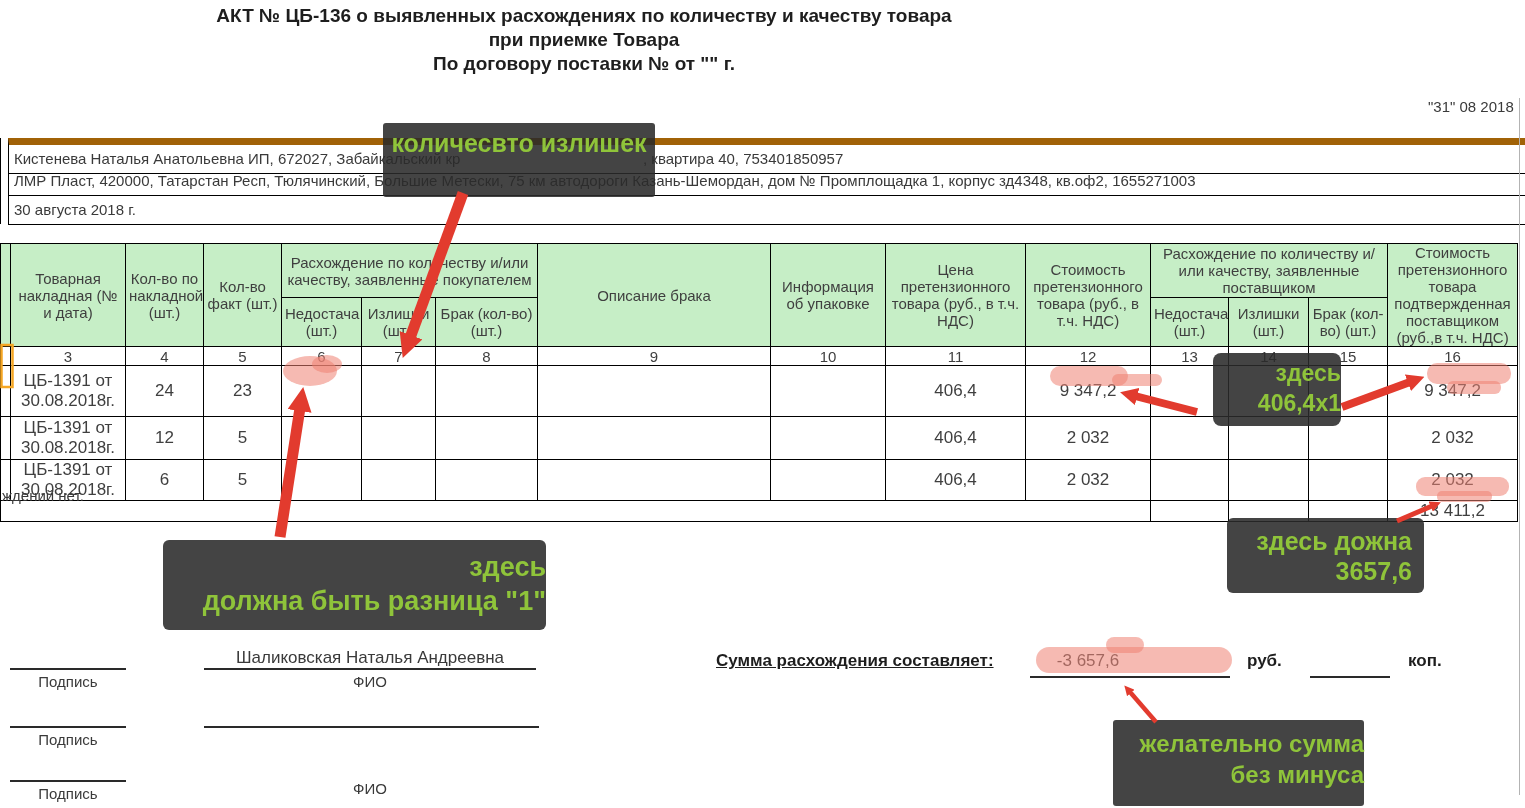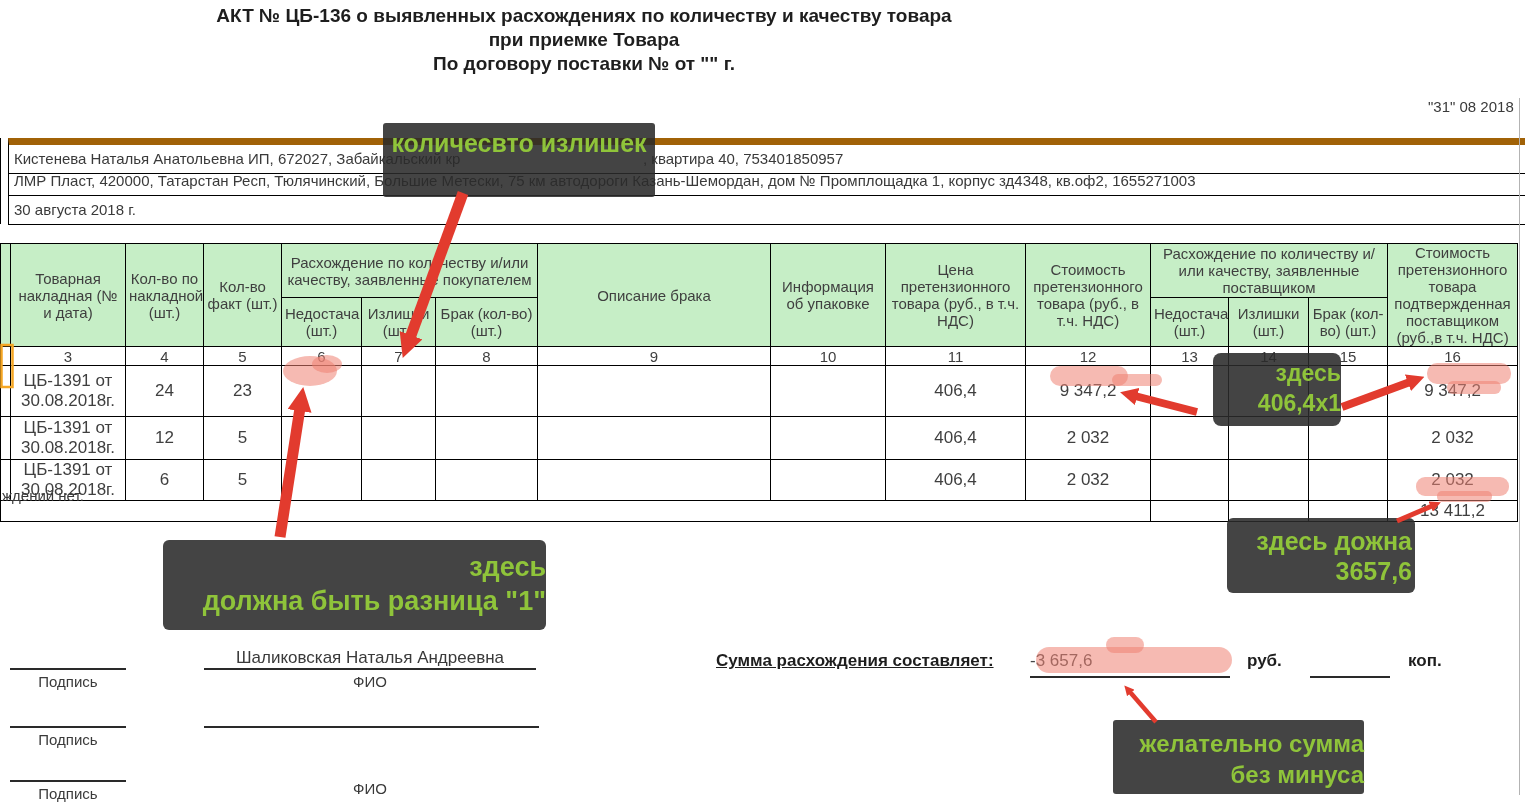--- a/index.html
+++ b/index.html
@@ -34,25 +34,25 @@
   .pageline{left:1519px;top:98px;width:0;height:697px;border-left:1px solid #b3b3b3;}
   
   .callout{position:absolute;background:rgba(42,42,42,0.88);color:#8fc43a;font-weight:bold;
            border-radius:6px;z-index:5;text-align:right;}
   .co-surplus{left:383px;top:123px;width:272px;height:68px;border-radius:3px;
               font-size:25px;padding-top:6px;text-align:center;}
   .co-formula{left:1213px;top:353px;width:119px;height:68px;font-size:23px;line-height:30px;
               padding:5px 0 0 9px;border-radius:8px;}
   .co-formula .l2{padding-left:12px;}
   .co-total{left:1227px;top:518px;width:171px;height:67px;font-size:25px;line-height:30px;
-            padding:8px 3px 0 14px;}
+            padding:8px 12px 0 14px;}
   .co-diff{left:163px;top:540px;width:367px;height:80px;font-size:27px;line-height:34px;
            padding:10px 0 0 16px;}
   .co-minus{left:1113px;top:720px;width:237px;height:66px;font-size:24px;line-height:31px;
-            padding:8px 0 0 14px;border-radius:3px;}
+            padding:8px 0 12px 14px;border-radius:3px;}
   .callout div{white-space:nowrap;}
   
   .sigline{border-top:2px solid #2a2a2a;height:0;}
   .siglabel{font-size:15px;color:#3a3a3a;text-align:center;}
   .signame{font-size:17px;color:#3a3a3a;text-align:center;}
   .sum-label{font-size:17px;font-weight:bold;color:#1e1e1e;white-space:nowrap;}
   .sum-value{font-size:17px;color:#474747;}
   svg.overlay{position:absolute;left:0;top:0;z-index:10;pointer-events:none;}
 </style>
 </head>
@@ -228,21 +228,21 @@
 
   <div class="abs sigline" style="left:10px;top:726px;width:116px;"></div>
   <div class="abs siglabel" style="left:10px;top:731px;width:116px;">Подпись</div>
   <div class="abs sigline" style="left:204px;top:726px;width:335px;"></div>
 
   <div class="abs sigline" style="left:10px;top:780px;width:116px;"></div>
   <div class="abs siglabel" style="left:10px;top:785px;width:116px;">Подпись</div>
   <div class="abs siglabel" style="left:204px;top:780px;width:332px;">ФИО</div>
 
   <div class="abs sum-label" style="left:716px;top:651px;text-decoration:underline;">Сумма расхождения составляет:</div>
-  <div class="abs sum-value" style="left:1030px;top:651px;width:200px;text-align:left;">-3 657,6</div>
+  <div class="abs sum-value" style="left:988px;top:651px;width:200px;text-align:center;">-3 657,6</div>
   <div class="abs sigline" style="left:1030px;top:676px;width:200px;"></div>
   <div class="abs sum-label" style="left:1247px;top:651px;">руб.</div>
   <div class="abs sigline" style="left:1310px;top:676px;width:80px;"></div>
   <div class="abs sum-label" style="left:1408px;top:651px;">коп.</div>
 
   <svg class="overlay" width="1525" height="808" viewBox="0 0 1525 808">
     <defs>
       <marker id="ah" viewBox="0 0 8 8" refX="1" refY="4" markerWidth="2.2" markerHeight="2.2" orient="auto" markerUnits="strokeWidth">
         <path d="M0,0 L8,4 L0,8 Z" fill="#e23b2e"></path>
       </marker>

